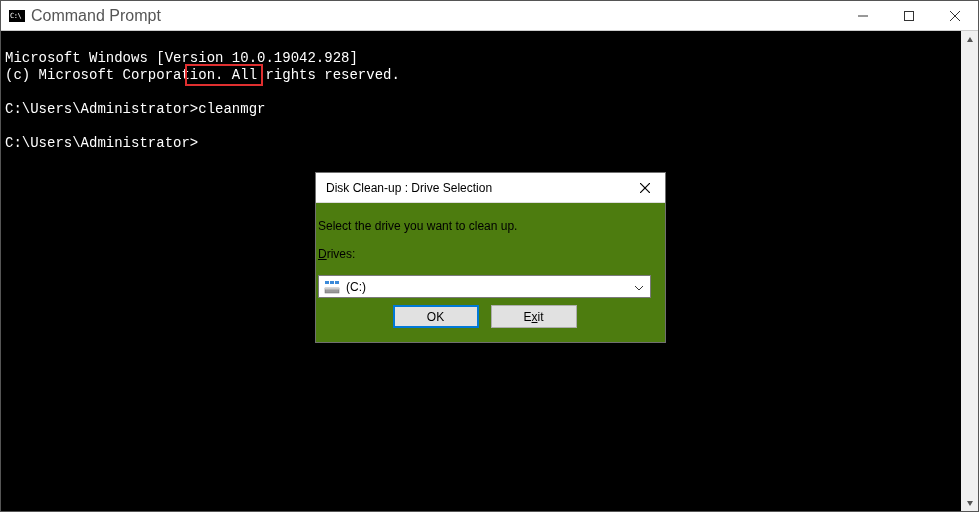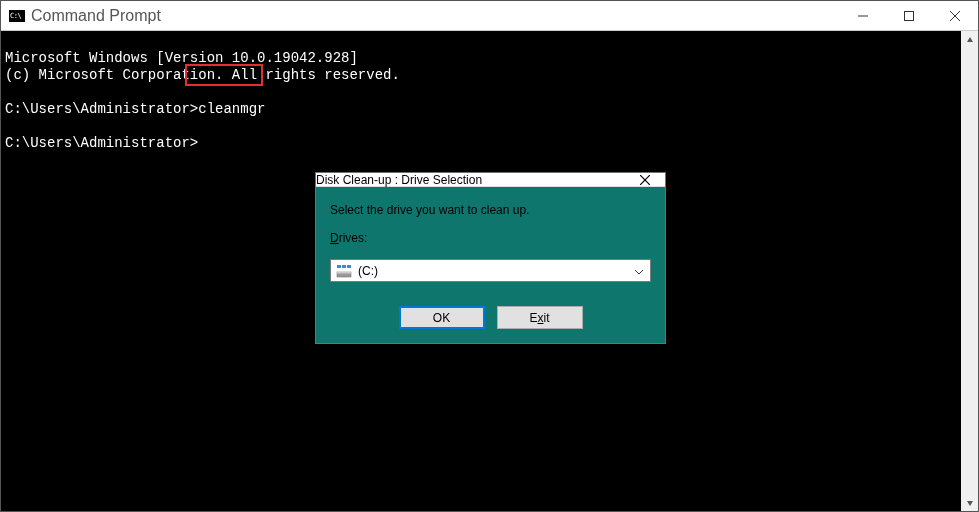--- a/index.html
+++ b/index.html
@@ -85,39 +85,40 @@
     position: absolute;
     left: 314px; top: 171px;
     width: 351px;
     background: #fff;
     border: 1px solid #707070;
     box-shadow: 2px 2px 8px rgba(0,0,0,0.3);
     font-size: 12px;
     color: #000;
   }
   .dialog-titlebar {
-    height: 14px;
-    display: flex;
-    align-items: center;
+    height: 30px;
+    display: flex;
+    align-items: center;
+    padding-left: 10px;
     border-bottom: 1px solid #ddd;
     background: #fff;
   }
   .dialog-title {
     flex: 1;
     font-size: 12px;
     color: #000;
   }
   .dialog-close {
     width: 40px; height: 100%;
     display: flex; align-items: center; justify-content: center;
   }
   .dialog-close svg { width: 10px; height: 10px; }
   .dialog-body {
-    background: #0f766e;
-    padding: 16px 14px 14px 14px;
+    background: #4d7c0f;
+    padding: 16px 14px 14px 2px;
   }
   .dialog-instruction { margin-bottom: 14px; }
   .dialog-label { margin-bottom: 14px; }
   .dialog-label .u { text-decoration: underline; }
   .dialog-select {
     width: 100%;
     height: 23px;
     border: 1px solid #7a7a7a;
     background: #fff;
     display: flex;
@@ -132,21 +133,21 @@
     align-items: center;
     justify-content: center;
   }
   .dialog-select .chev {
     position: absolute; right: 6px; top: 50%; transform: translateY(-50%);
   }
   .dialog-buttons {
     display: flex;
     justify-content: center;
     gap: 12px;
-    margin-top: 24px;
+    margin-top: 7px;
   }
   .dlg-btn {
     width: 86px; height: 23px;
     background: #e1e1e1;
     border: 1px solid #adadad;
     font-size: 12px;
     display: flex; align-items: center; justify-content: center;
   }
   .dlg-btn.default {
     border: 2px solid #0078d7;

